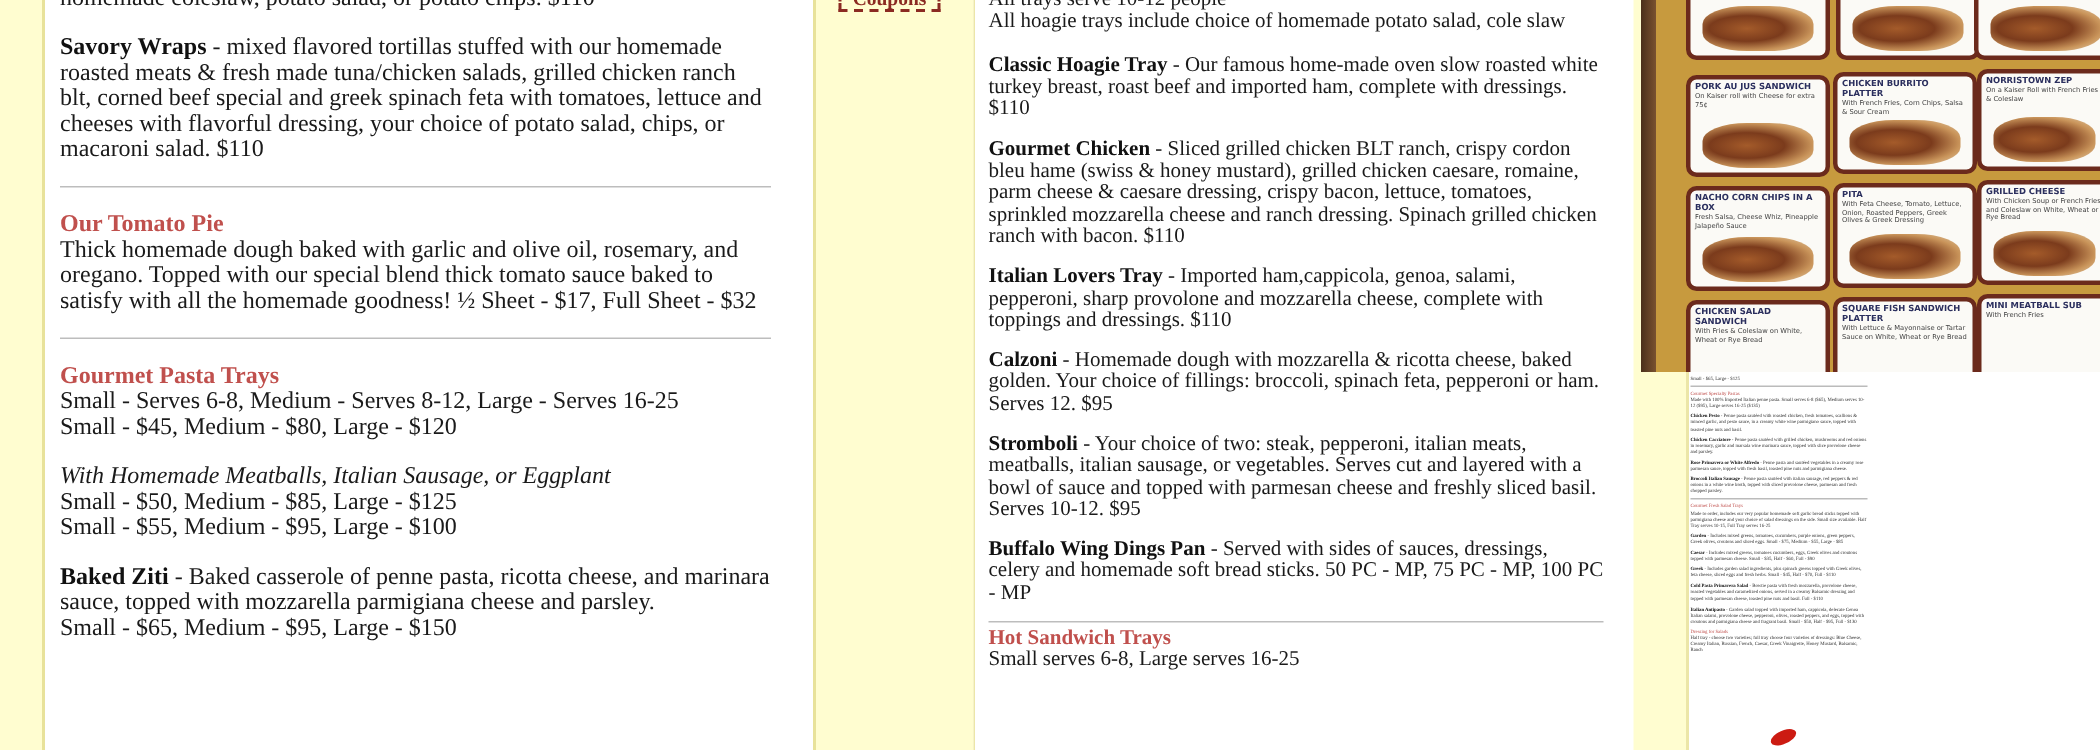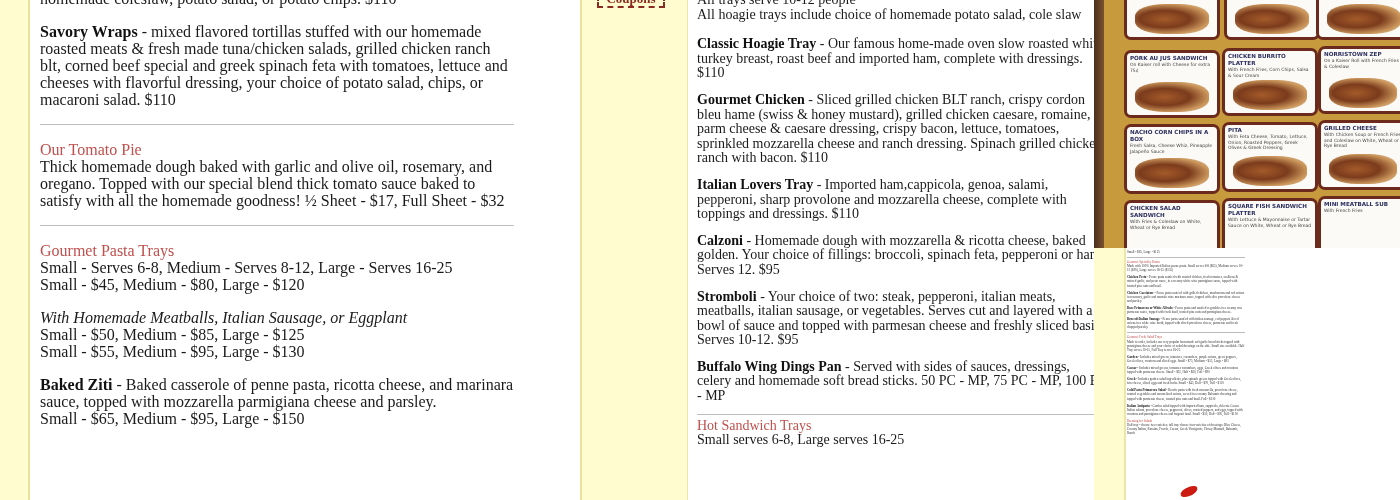--- a/index.html
+++ b/index.html
@@ -10,21 +10,21 @@
     color: #1a1a1a;
   }
   .pane { position: absolute; top: 0; height: 500px; overflow: hidden; }
   
   #left { left: 0; width: 548px; background: #fffdd0; }
   #left .border { position: absolute; left: 28px; top: 0; width: 2px; height: 500px; background: #e8e29a; }
   #left .content { position: absolute; left: 30px; top: 0; width: 518px; height: 500px; background: #ffffff; }
   #left .inner { position: absolute; left: 10px; top: -10px; width: 474px; }
 
   
-  #mid { left: 580px; width: 546px; background: #fffdd0; }
+  #mid { left: 542px; width: 546px; background: #fffdd0; padding-left: 20px; }
   #mid .border { position: absolute; left: 0; top: 0; width: 2px; height: 500px; background: #e8e29a; }
   #mid .content { position: absolute; left: 107px; top: 0; width: 439px; height: 500px; background: #ffffff; border-left: 1px solid #ece6a8; }
   #mid .inner { position: absolute; left: 9px; top: -7px; width: 410px; }
   .coupon {
     position: absolute; left: 17px; top: -12px; width: 68px; height: 20px;
     border: 2px dashed #8b2a22; color: #8b2a22; font-weight: bold; font-size: 13px;
     text-align: center; line-height: 18px; background: #fffdd0; box-sizing: border-box;
   }
 
   
@@ -48,21 +48,21 @@
   #thumb .inner hr { border:0; border-top:1px solid #bbb; margin:2px 0; }
   #thumb .inner p { margin: 0 0 3px 0; }
   .pepper { position:absolute; left:1180px; top:487px; width:18px; height:9px; background:#cc1b12; border-radius: 60% 40% 60% 40%; transform: rotate(-18deg); }
 
   
   .txt { font-size: 16px; line-height: 17px; }
   .mtxt { font-size: 14px; line-height: 14.6px; }
   p { margin: 0; }
   .gap { margin-top: 16px; }
   .mgap { margin-top: 12px; }
-  .head { color: #c0504d; font-weight: normal; }
+  .head { color: #c0504d; font-weight: bold; }
   b { font-weight: bold; color: #111; }
   .it { font-style: italic; font-weight: normal; }
   hr.sep { border: 0; border-top: 1px solid #bdbdbd; margin: 16px 0 0 0; }
   hr.msep { border: 0; border-top: 1px solid #bdbdbd; margin: 10px 0 0 0; }
 </style>
 </head>
 <body>
 
 <div class="pane" id="left">
   <div class="border"></div>
@@ -72,21 +72,21 @@
       <p class="gap"><b>Savory Wraps</b><span> - mixed flavored tortillas stuffed with our homemade roasted meats &amp; fresh made tuna/chicken salads, grilled chicken ranch blt, corned beef special and greek spinach feta with tomatoes, lettuce and cheeses with flavorful dressing, your choice of potato salad, chips, or macaroni salad. $110</span></p>
       <hr class="sep">
       <p class="gap head">Our Tomato Pie</p>
       <p>Thick homemade dough baked with garlic and olive oil, rosemary, and oregano. Topped with our special blend thick tomato sauce baked to satisfy with all the homemade goodness! ½ Sheet - $17, Full Sheet - $32</p>
       <hr class="sep">
       <p class="gap head">Gourmet Pasta Trays</p>
       <p>Small - Serves 6-8, Medium - Serves 8-12, Large - Serves 16-25</p>
       <p>Small - $45, Medium - $80, Large - $120</p>
       <p class="gap it">With Homemade Meatballs, Italian Sausage, or Eggplant</p>
       <p>Small - $50, Medium - $85, Large - $125</p>
-      <p>Small - $55, Medium - $95, Large - $130</p>
+      <p>Small - $55, Medium - $95, Large - $100</p>
       <p class="gap"><b>Baked Ziti</b><span> - Baked casserole of penne pasta, ricotta cheese, and marinara sauce, topped with mozzarella parmigiana cheese and parsley.</span></p>
       <p>Small - $65, Medium - $95, Large - $150</p>
     </div>
   </div>
 </div>
 
 <div class="pane" id="mid">
   <div class="border"></div>
   <div class="coupon">Coupons</div>
   <div class="content">

